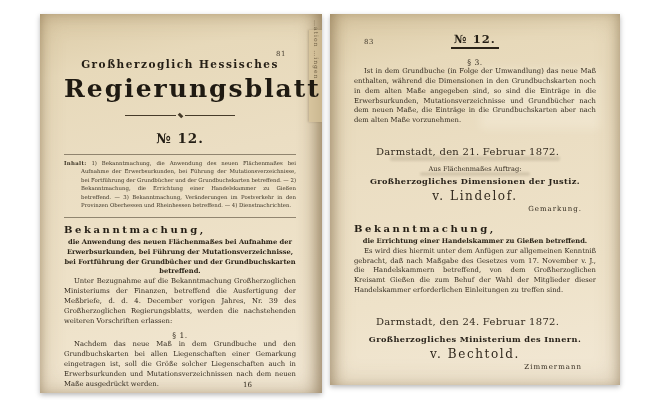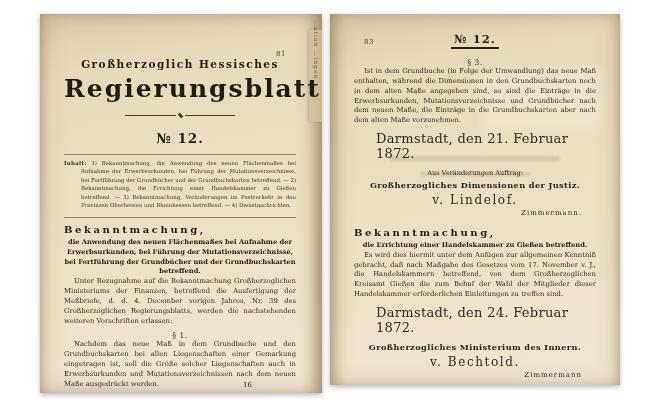--- a/index.html
+++ b/index.html
@@ -53,21 +53,21 @@
   .sigmark{position:absolute;bottom:22px;left:72%;font-size:7px;}
 
   .spine-label{position:absolute;top:16px;right:0;width:13px;height:92px;
     background:rgba(214,194,152,.75);box-shadow:-1px 0 2px rgba(90,70,40,.25);}
   .spine-text{position:absolute;top:6px;right:2px;writing-mode:vertical-rl;
     font-size:6px;letter-spacing:1px;color:#5e4f36;opacity:.85;filter:blur(.4px);white-space:nowrap;}
 
   .running-head{margin-top:6px;text-align:center;}
   .running-head span{display:inline-block;font-weight:bold;font-size:11.5px;letter-spacing:1px;
     border-bottom:2px solid #2a2318;padding:0 3px 1px;color:#241e15;}
-  .date-left{margin-top:5px;font-size:13px;padding-left:22px;letter-spacing:.3px;}
+  .date-left{margin-top:20px;font-size:10px;padding-left:22px;letter-spacing:.3px;}
   .auth-line1{margin-top:8px;text-align:center;font-size:6.6px;}
   .auth-line2{margin-top:3px;text-align:center;font-weight:bold;font-size:8.2px;letter-spacing:.4px;color:#28221a;}
   .auth-signer{margin-top:3px;text-align:center;font-size:12px;letter-spacing:1.6px;}
   .auth-counter{margin-top:2px;text-align:right;padding-right:14px;font-size:7px;letter-spacing:1px;}
   .gap{height:10px;}
 
   .artifact{position:absolute;pointer-events:none;}
   .a-light{background:rgba(255,252,240,.25);filter:blur(4px);}
   .a-smudge{background:rgba(95,82,58,.16);filter:blur(1.2px);border-radius:2px;}
 </style>
@@ -108,24 +108,24 @@
   <div class="artifact a-smudge" style="left:60px;top:142px;width:170px;height:5px;"></div>
   <div class="artifact a-smudge" style="left:90px;top:158px;width:110px;height:4px;"></div>
   <div class="content">
     <div class="pagenum">83</div>
     <div class="running-head">
       <span>№ 12.</span>
     </div>
     <div class="sec" style="margin-top:9px;">§ 3.</div>
     <div class="par">Ist in dem Grundbuche (in Folge der Umwandlung) das neue Maß enthalten, während die Dimensionen in den Grundbuchskarten noch in dem alten Maße angegeben sind, so sind die Einträge in die Erwerbsurkunden, Mutationsverzeichnisse und Grundbücher nach dem neuen Maße, die Einträge in die Grundbuchskarten aber nach dem alten Maße vorzunehmen.</div>
     <div class="date-left">Darmstadt, den 21. Februar 1872.</div>
-    <div class="auth-line1">Aus Veränderungen Auftrag:</div>
+    <div class="auth-line1">Aus Flächenmaßes Auftrag:</div>
     <div class="auth-line2">Großherzogliches Dimensionen der Justiz.</div>
     <div class="auth-signer">v. Lindelof.</div>
-    <div class="auth-counter">Zimmermann.</div>
+    <div class="auth-counter">Gemarkung.</div>
     <div class="gap"></div>
     <div class="h-bek">Bekanntmachung,</div>
     <div class="subtitle">die Errichtung einer Handelskammer zu Gießen betreffend.</div>
     <div class="par">Es wird dies hiermit unter dem Anfügen zur allgemeinen Kenntniß gebracht, daß nach Maßgabe des Gesetzes vom 17. November v. J., die Handelskammern betreffend, von dem Großherzoglichen Kreisamt Gießen die zum Behuf der Wahl der Mitglieder dieser Handelskammer erforderlichen Einleitungen zu treffen sind.</div>
     <div class="date-left">Darmstadt, den 24. Februar 1872.</div>
     <div class="auth-line2" style="margin-top:7px;">Großherzogliches Ministerium des Innern.</div>
     <div class="auth-signer">v. Bechtold.</div>
     <div class="auth-counter">Zimmermann</div>
 
   </div>

